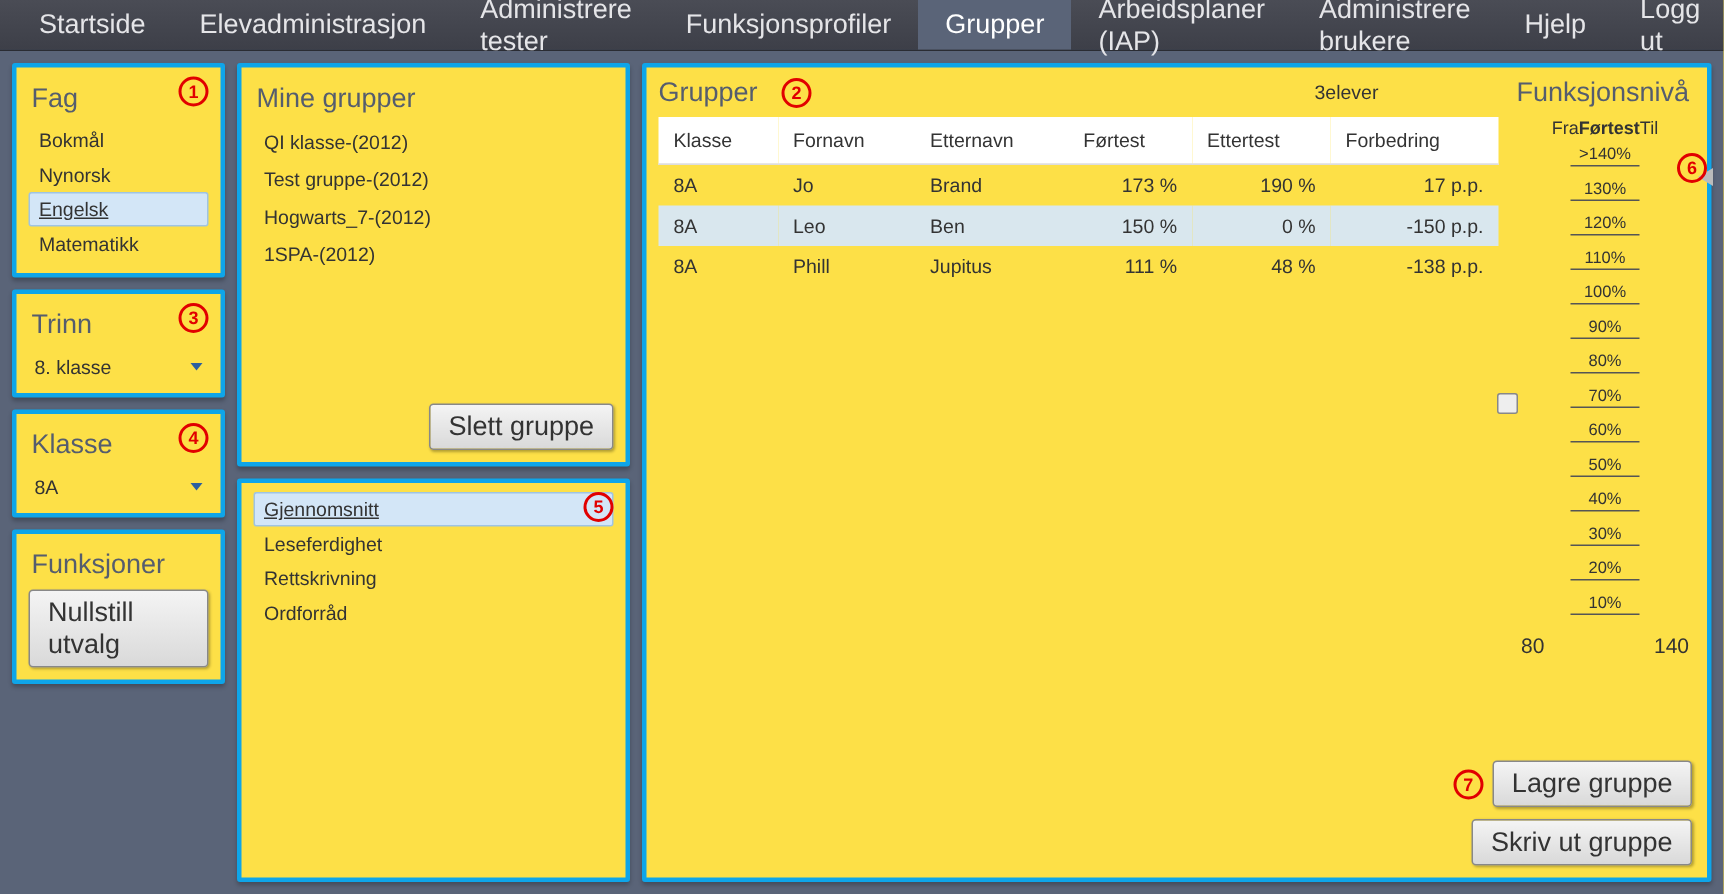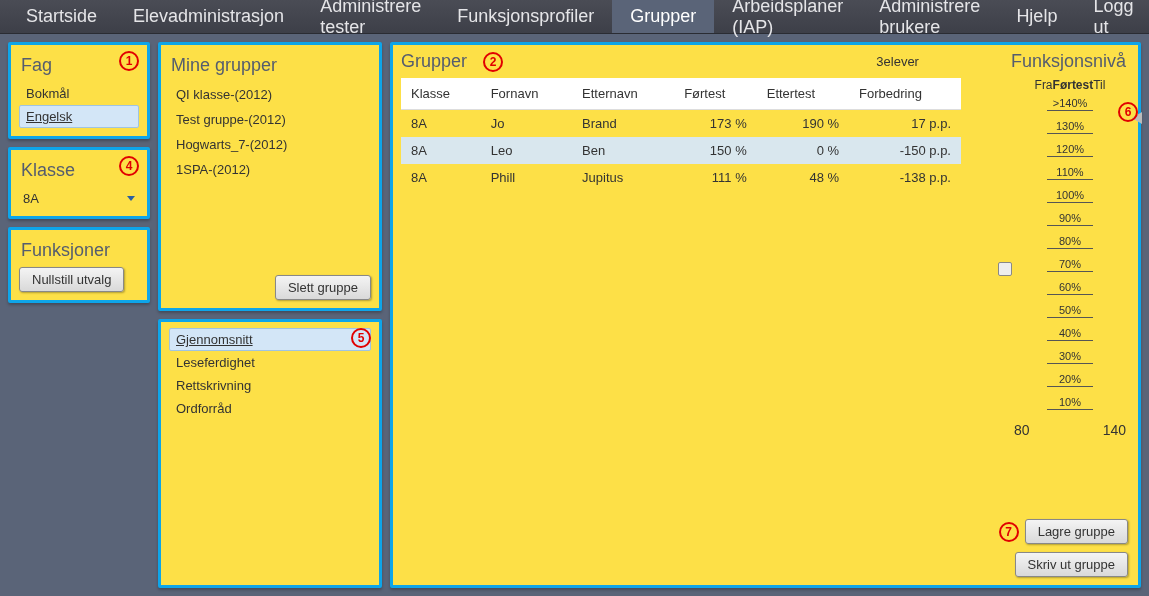--- a/index.html
+++ b/index.html
@@ -34,21 +34,21 @@
     color: #fff;
   }
   .workspace {
     display: flex;
     padding: 8px;
     gap: 8px;
     height: calc(596px - 34px);
   }
   .col { display: flex; flex-direction: column; gap: 8px; }
   .col-left { width: 142px; }
-  .col-mid  { width: 224px; }
+  .col-mid  { width: 262px; }
   .col-main { flex: 1; }
 
   .panel {
     background: #fde047;
     border: 3px solid #0ea5e9;
     border-radius: 2px;
     padding: 6px 8px 8px 8px;
     box-shadow: 0 2px 3px rgba(0,0,0,0.25);
   }
   .panel-title {
@@ -83,21 +83,21 @@
     width: 0; height: 0;
     border-left: 4px solid transparent;
     border-right: 4px solid transparent;
     border-top: 5px solid #2b5fa0;
   }
   .btn {
     background: linear-gradient(#f4f4f4, #d9d9d9);
     border: 1px solid #888;
     border-radius: 3px;
     padding: 4px 12px;
-    font-size: 13px;
+    font-size: 18px;
     cursor: pointer;
     box-shadow: 1px 1px 2px rgba(0,0,0,0.3);
     display: inline-block;
   }
   .panel-footer-right { text-align: right; margin-top: 8px; }
 
   .marker {
     position: absolute;
     width: 20px; height: 20px;
     border: 2px solid #e10000;
@@ -233,25 +233,37 @@
 
 <div class="workspace">
 
   <div class="col col-left">
     <div class="panel" style="position:relative;">
       <div class="panel-title">
         <span>Fag</span>
       </div>
       <div id="fag-list">
           <div class="list-item">Bokmål</div>
+          <div class="list-item">Nynorsk</div>
           <div class="list-item selected">Engelsk</div>
+          <div class="list-item">Matematikk</div>
         </div>
       <div class="marker" style="top:6px; right:8px;">1</div>
     </div>
 
+    <div class="panel" style="position:relative;">
+      <div class="panel-title">
+        <span>Trinn</span>
+      </div>
+      <div class="select">
+        <span>8. klasse</span>
+        <span class="caret-down"></span>
+      </div>
+      <div class="marker" style="top:6px; right:8px;">3</div>
+    </div>
 
     <div class="panel" style="position:relative;">
       <div class="panel-title">
         <span>Klasse</span>
       </div>
       <div class="select">
         <span>8A</span>
         <span class="caret-down"></span>
       </div>
       <div class="marker" style="top:6px; right:8px;">4</div>

